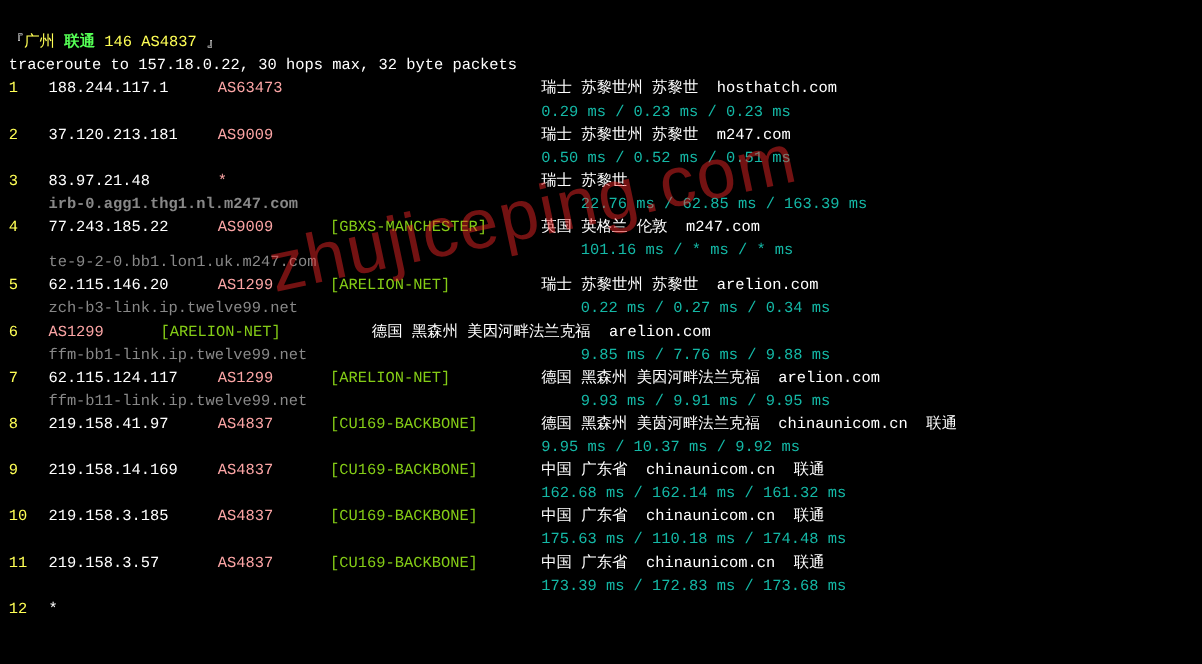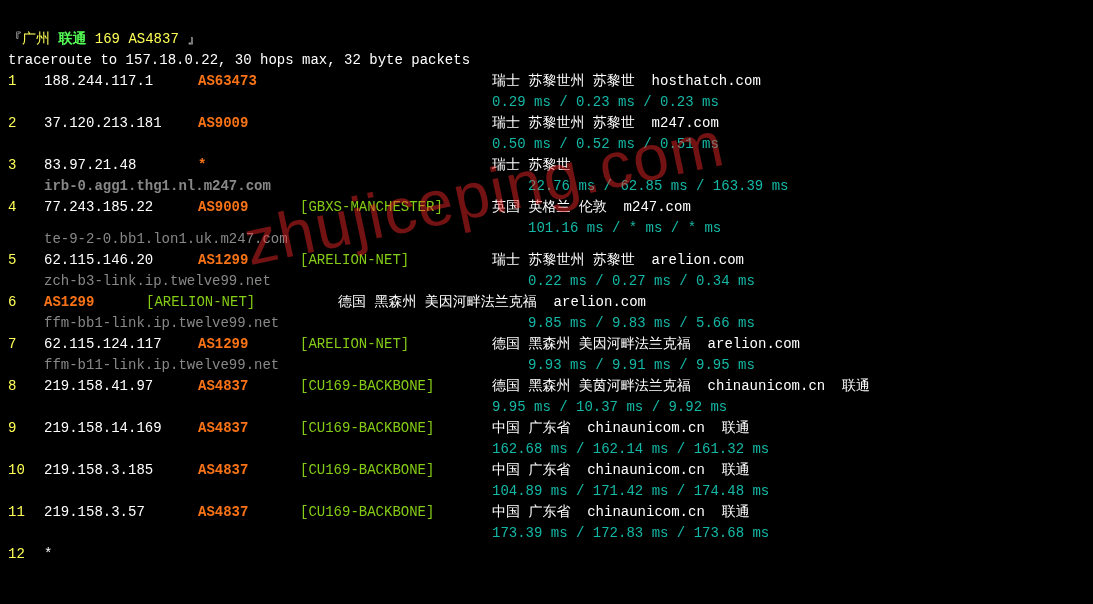--- a/index.html
+++ b/index.html
@@ -13,21 +13,21 @@
     position: relative;
     width: 1093px;
   }
   .header { white-space: pre; }
   .yellow { color: #ffff55; text-align: center; }
   .green { color: #55ff55; font-weight: bold; }
   .white { color: #fff; }
   .row { display: flex; align-items: flex-start; }
   .col-hop { width: 36px; color: #ffff55; }
   .col-ip { width: 154px; white-space: nowrap; }
-  .col-as { width: 102px; color: #f97316; white-space: nowrap; font-weight: bold; }
+  .col-as { width: 102px; color: #fca5a5; white-space: nowrap; }
   .col-tag { width: 192px; color: #84cc16; white-space: nowrap; }
   .col-loc { flex: 1; white-space: pre; }
   .ms-line { color: #14b8a6; white-space: pre; }
   .rdns { color: #888; padding-left: 36px; white-space: pre; }
   .watermark {
     position: absolute;
     left: 240px;
     top: 145px;
     transform: rotate(-12deg);
     color: rgba(255,40,40,0.45);
@@ -36,21 +36,21 @@
     font-weight: 400;
     letter-spacing: 2px;
     pointer-events: none;
     user-select: none;
   }
 </style>
 </head>
 <body>
 
 <div class="header">
-<span class="white">『</span><span class="yellow">广州</span> <span class="green">联通</span> <span class="yellow">169 AS4837</span> <span class="white">』</span>
+<span class="white">『</span><span class="yellow">广州</span> <span class="green">联通</span> <span class="yellow">146 AS4837</span> <span class="white">』</span>
 </div>
 
 <div class="white">traceroute to 157.18.0.22, 30 hops max, 32 byte packets</div>
 
 <div id="hops">
     <div class="row">
       <div class="col-hop">1</div>
       <div class="col-ip white">188.244.117.1</div>
       <div class="col-as">AS63473</div>
       <div class="col-tag"></div>
@@ -105,21 +105,21 @@
       <div class="ms-line">0.22 ms / 0.27 ms / 0.34 ms</div>
     </div>
     <div class="row">
       <div class="col-hop">6</div>
       <div class="col-as">AS1299</div>
       <div class="col-tag">[ARELION-NET]</div>
       <div class="col-loc white">德国 黑森州 美因河畔法兰克福  arelion.com</div>
     </div>
     <div class="row">
       <div class="rdns" style="width: 484px;">ffm-bb1-link.ip.twelve99.net</div>
-      <div class="ms-line">9.85 ms / 9.83 ms / 5.66 ms</div>
+      <div class="ms-line">9.85 ms / 7.76 ms / 9.88 ms</div>
     </div>
     <div class="row">
       <div class="col-hop">7</div>
       <div class="col-ip white">62.115.124.117</div>
       <div class="col-as">AS1299</div>
       <div class="col-tag">[ARELION-NET]</div>
       <div class="col-loc white">德国 黑森州 美因河畔法兰克福  arelion.com</div>
     </div>
     <div class="row">
       <div class="rdns" style="width: 484px;">ffm-b11-link.ip.twelve99.net</div>
@@ -149,21 +149,21 @@
     </div>
     <div class="row">
       <div class="col-hop">10</div>
       <div class="col-ip white">219.158.3.185</div>
       <div class="col-as">AS4837</div>
       <div class="col-tag">[CU169-BACKBONE]</div>
       <div class="col-loc white">中国 广东省  chinaunicom.cn  联通</div>
     </div>
     <div class="row">
       <div style="width: 484px;"></div>
-      <div class="ms-line">104.89 ms / 171.42 ms / 174.48 ms</div>
+      <div class="ms-line">175.63 ms / 110.18 ms / 174.48 ms</div>
     </div>
     <div class="row">
       <div class="col-hop">11</div>
       <div class="col-ip white">219.158.3.57</div>
       <div class="col-as">AS4837</div>
       <div class="col-tag">[CU169-BACKBONE]</div>
       <div class="col-loc white">中国 广东省  chinaunicom.cn  联通</div>
     </div>
     <div class="row">
       <div style="width: 484px;"></div>

